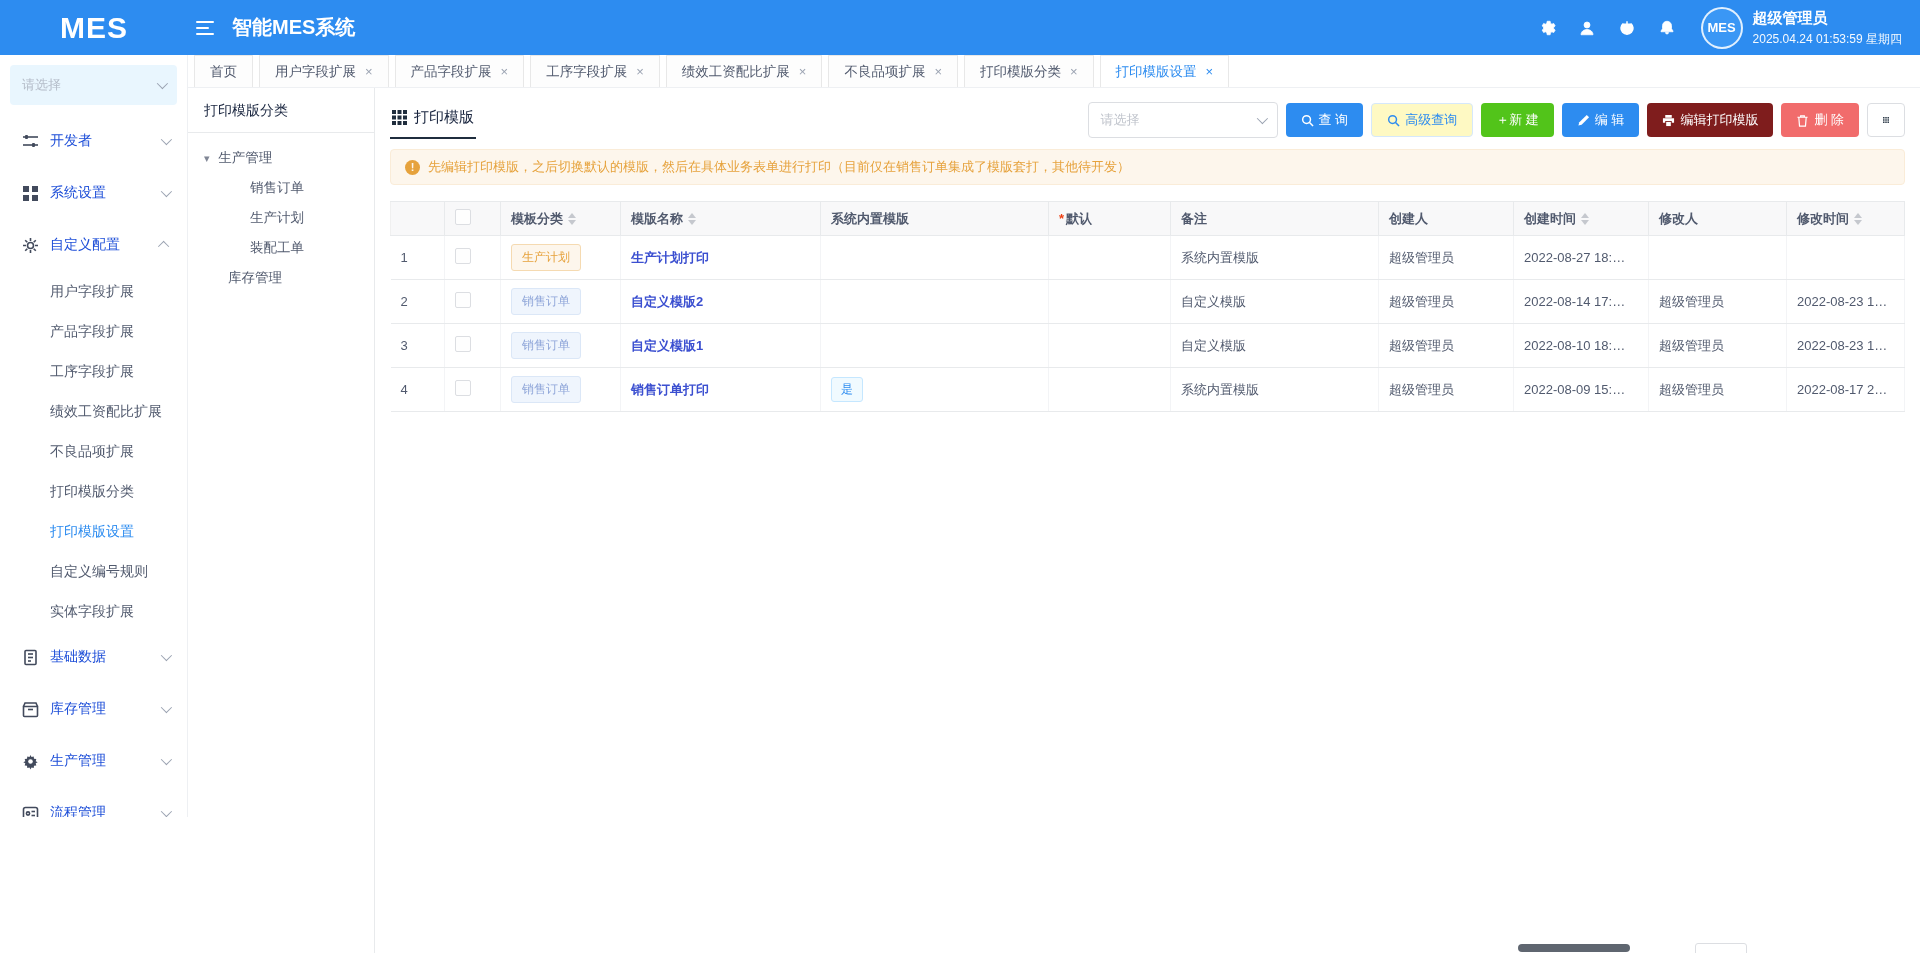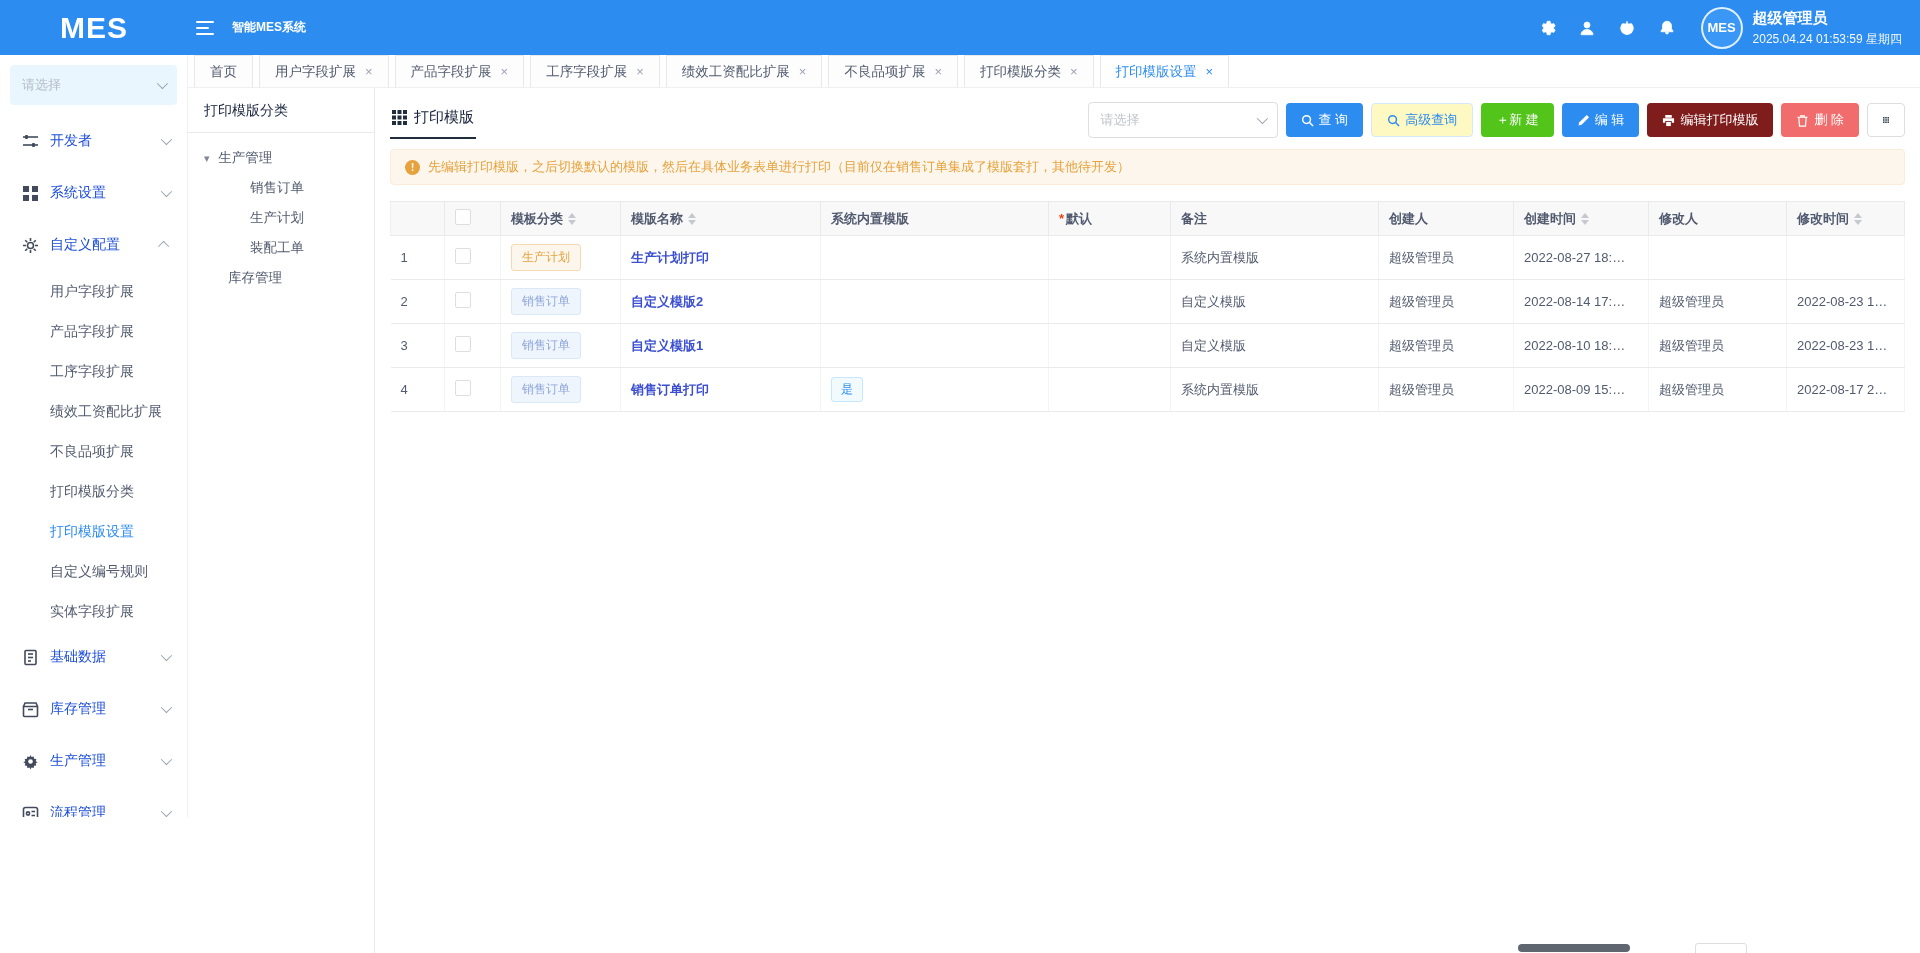--- a/index.html
+++ b/index.html
@@ -6,21 +6,21 @@
   html,body { width:1920px; height:953px; overflow:hidden; background:#fff;
     font-family:"Liberation Sans","DejaVu Sans",sans-serif; font-size:13px; color:#515a6e; }
 
   
   .app-header { height:55px; background:#2d8cf0; display:flex; align-items:center; color:#fff; }
   .logo-box { width:188px; text-align:center; }
   .logo-text { font-size:30px; font-weight:bold; letter-spacing:1px; }
   .burger { margin:0 18px 0 8px; cursor:pointer; display:flex; flex-direction:column; gap:4px; }
   .burger i { display:block; height:2px; background:#fff; border-radius:1px; }
   .burger i:nth-child(1){width:18px}.burger i:nth-child(2){width:13px}.burger i:nth-child(3){width:18px}
-  .app-title { font-size:12px; font-weight:bold; }
+  .app-title { font-size:20px; font-weight:bold; }
   .header-spacer { flex:1; }
   .hicon { width:40px; height:40px; display:flex; align-items:center; justify-content:center; cursor:pointer; }
   .hicon svg { width:18px; height:18px; fill:#fff; stroke:#fff; }
   .avatar { width:42px; height:42px; border-radius:50%; background:#3a97f5; border:2px solid rgba(255,255,255,.85);
     display:flex; align-items:center; justify-content:center; font-weight:bold; font-size:13px; margin:0 10px 0 14px; }
   .user-block { margin-right:18px; line-height:1.5; }
   .user-name { font-size:15px; font-weight:bold; }
   .user-time { font-size:12px; opacity:.95; }
 
   

